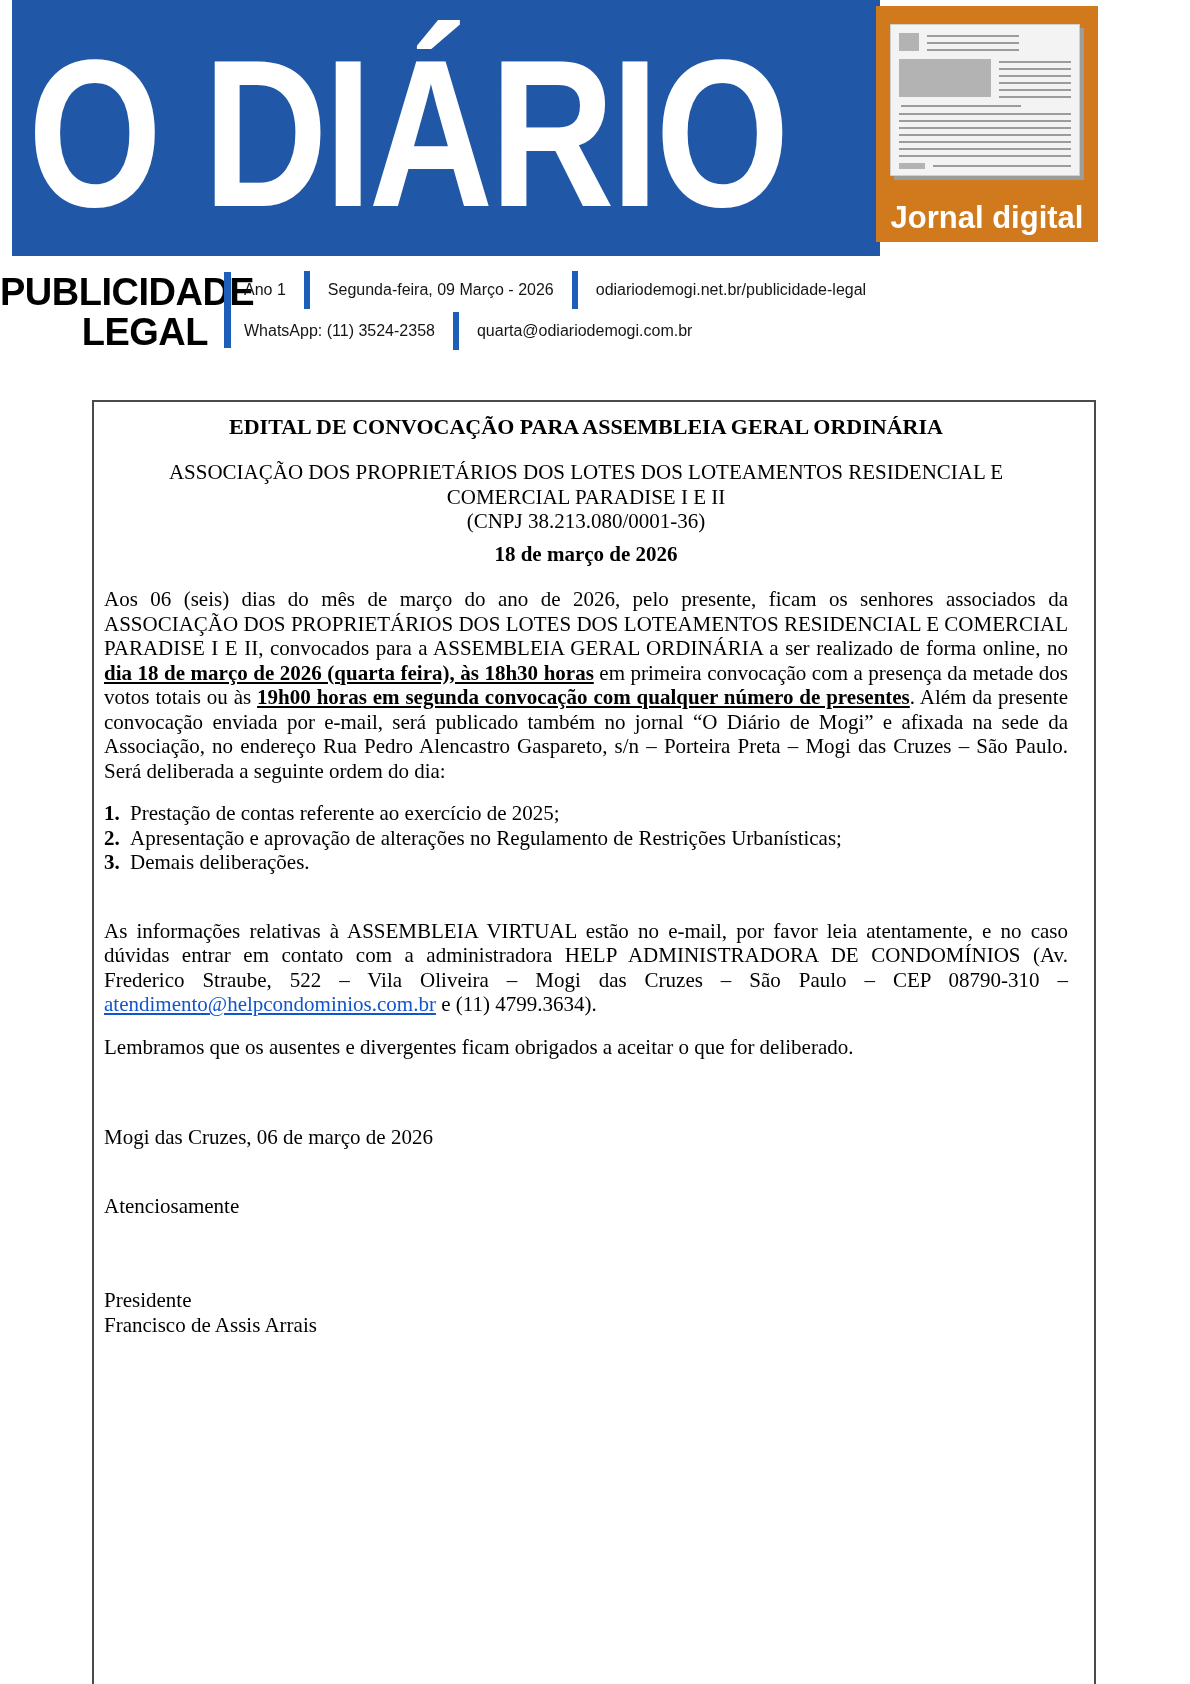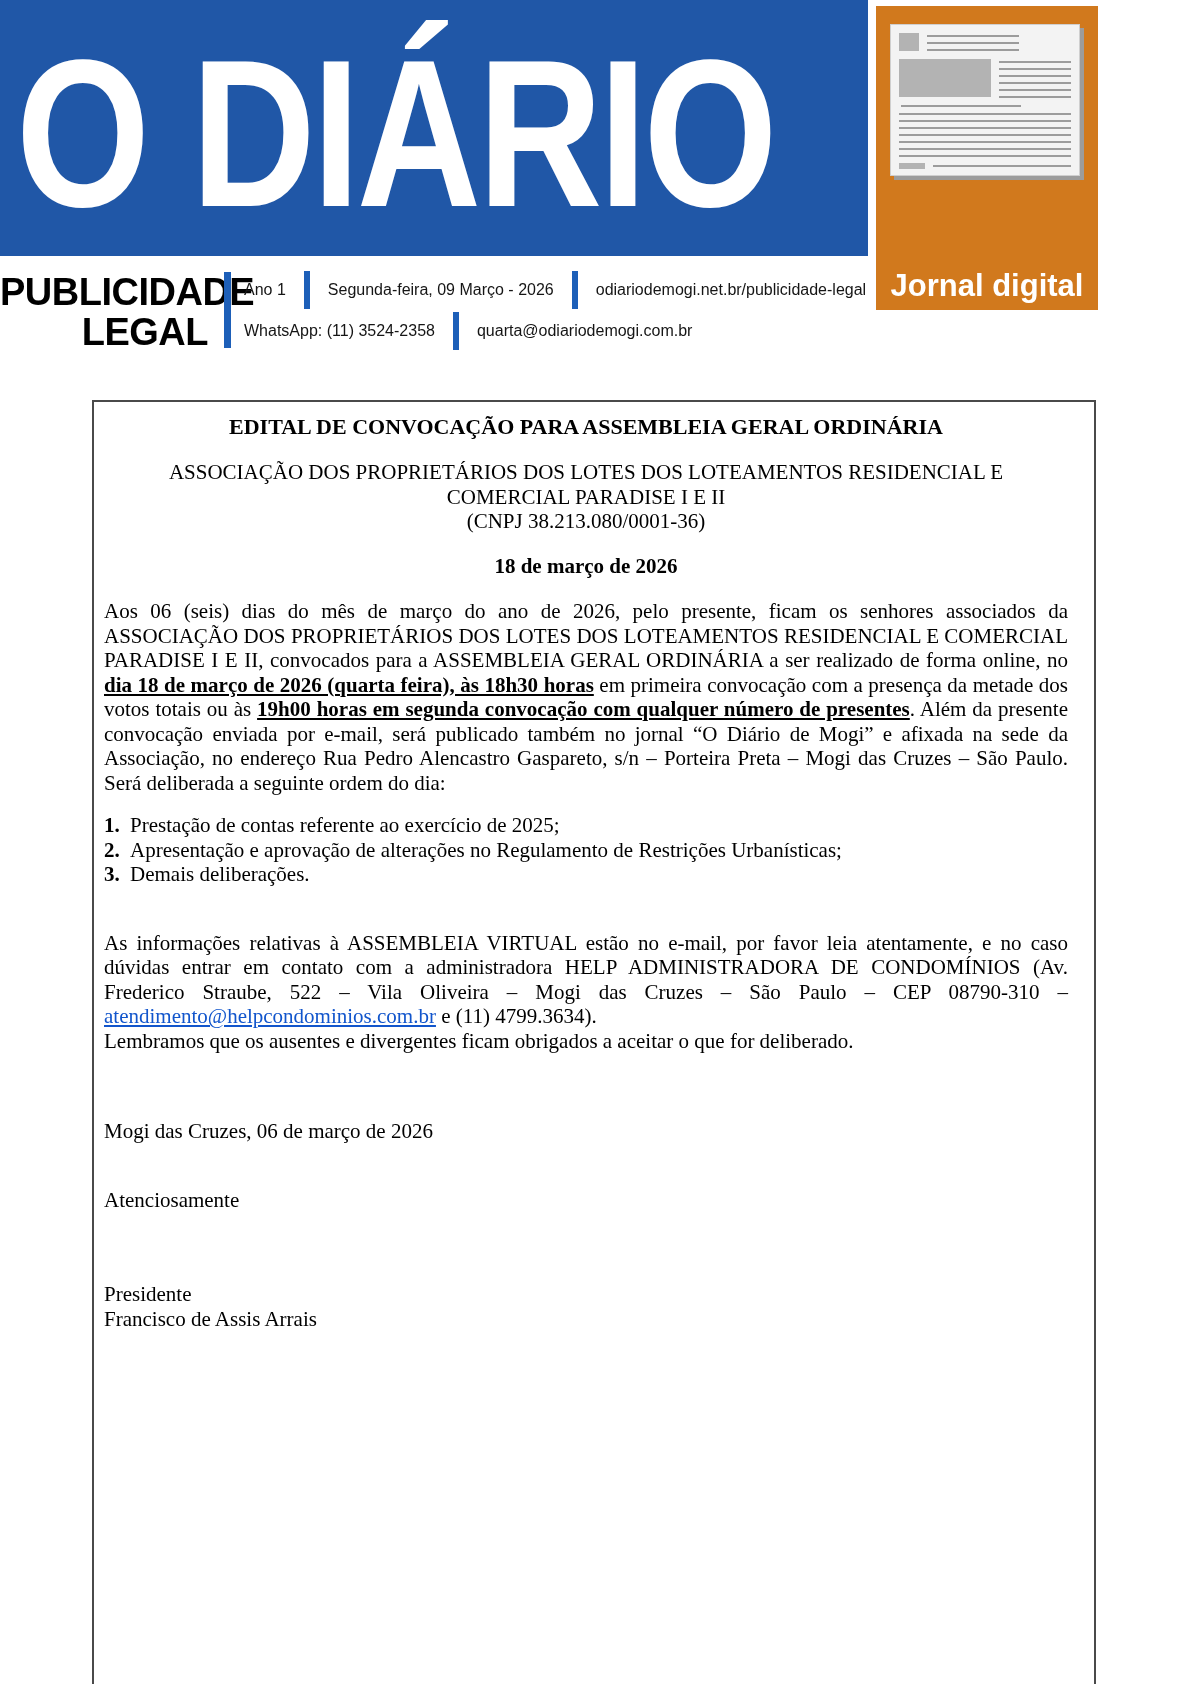--- a/index.html
+++ b/index.html
@@ -1,26 +1,26 @@
 <!DOCTYPE html>
 <html lang="pt-BR"><head>
 <meta charset="utf-8">
 <style>
   * { margin:0; padding:0; box-sizing:border-box; }
   html,body { width:1190px; height:1684px; background:#ffffff; overflow:hidden;
               font-family:"Liberation Sans","DejaVu Sans",sans-serif; }
 
   
-  .brand-band { position:absolute; left:0; top:0; width:868px; height:256px; background:#2057a7; }
+  .brand-band { position:absolute; left:12px; top:0; width:868px; height:256px; background:#2057a7; }
   .logo-text  { position:absolute; left:16px; top:0; height:256px; line-height:268px;
                 font-size:210px; font-weight:bold; color:#ffffff; letter-spacing:-4px;
                 transform:scaleX(0.82); transform-origin:left center; white-space:nowrap; }
 
   
-  .digital-badge { position:absolute; left:876px; top:6px; width:222px; height:304px; background:#d1791d; }
+  .digital-badge { position:absolute; left:876px; top:6px; width:222px; height:236px; background:#d1791d; }
   .badge-label   { position:absolute; left:0; right:0; bottom:6px; text-align:center;
                    color:#ffffff; font-weight:bold; font-size:31px; }
   .np-page { position:absolute; left:14px; top:18px; width:190px; height:152px;
              background:#f3f3f3; border:1px solid #cfcfcf; box-shadow:4px 4px 0 #9c9c9c; }
   .np-page > div { position:absolute; }
   .np-sq     { left:8px; top:8px; width:20px; height:18px; background:#b3b3b3; }
   .np-lines1 { left:36px; top:10px; width:92px; height:17px;
                background:repeating-linear-gradient(to bottom,#9c9c9c 0 2px,transparent 2px 7px); }
   .np-photo  { left:8px; top:34px; width:92px; height:38px; background:#b3b3b3; }
   .np-lines2 { left:108px; top:36px; right:8px; height:37px;
@@ -42,29 +42,29 @@
   .vbar { width:6px; height:38px; background:#1d5fb8; margin:0 18px; flex:0 0 auto; }
 
   
   .notice-box { position:absolute; left:92px; top:400px; width:1004px; height:1292px;
                 border:2px solid #4a4a4a; border-bottom:none;
                 padding:12px 26px 0 10px;
                 font-family:"Liberation Serif","DejaVu Serif",serif;
                 font-size:21px; line-height:24.5px; color:#000; }
   .notice-title { font-size:22px; line-height:26px; font-weight:bold; text-align:center; }
   .org-block  { margin-top:20px; text-align:center; }
-  .meet-date  { margin-top:20px; text-align:center; font-weight:bold; }
+  .meet-date  { margin-top:8px; text-align:center; font-weight:bold; }
   .para { margin-top:21px; text-align:justify; }
   .b-u  { font-weight:bold; text-decoration:underline; }
   .agenda { margin-top:18px; }
   .agenda-item { display:flex; }
   .agenda-item .num { flex:0 0 26px; font-weight:bold; }
   .para2 { margin-top:44px; text-align:justify; }
   .doc-link { color:#1155cc; text-decoration:underline; cursor:pointer; }
-  .note  { }
+  .note  { margin-top:18px; }
   .dateline { margin-top:66px; }
   .closing  { margin-top:44px; }
   .signature { margin-top:70px; }
 </style>
 </head>
 <body>
 
 <div class="brand-band">
   <div class="logo-text">O DIÁRIO</div>
 </div>

